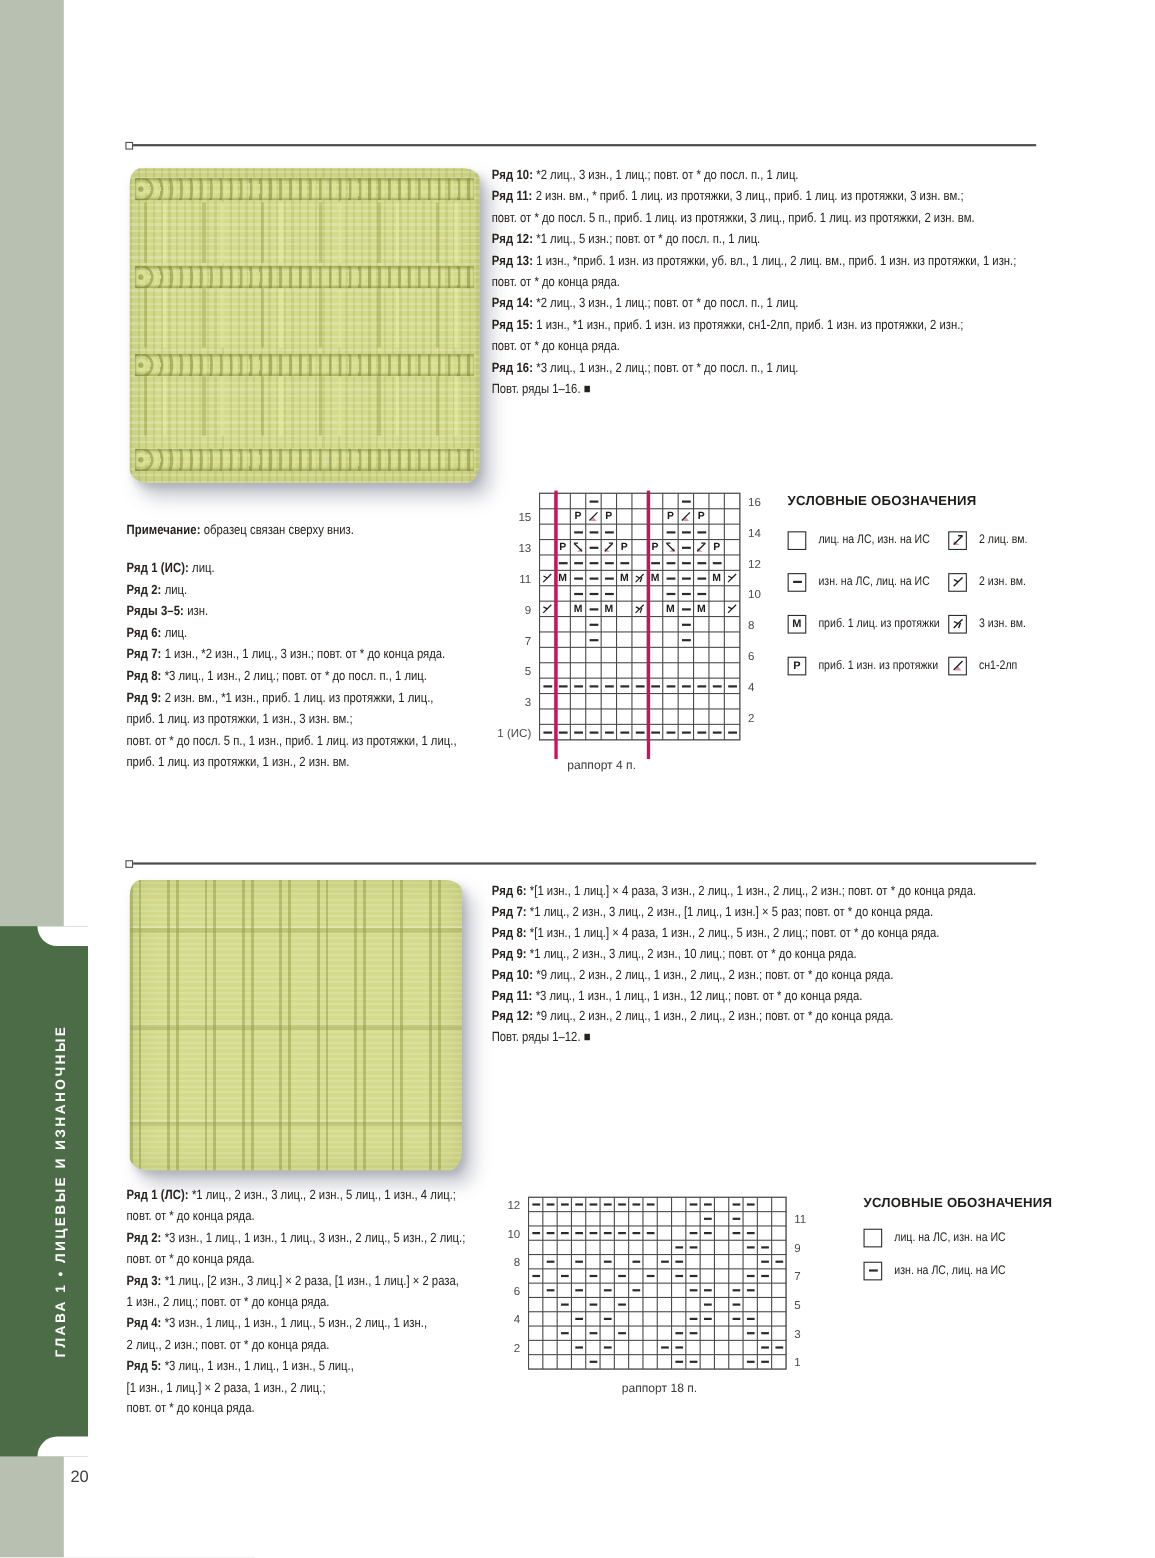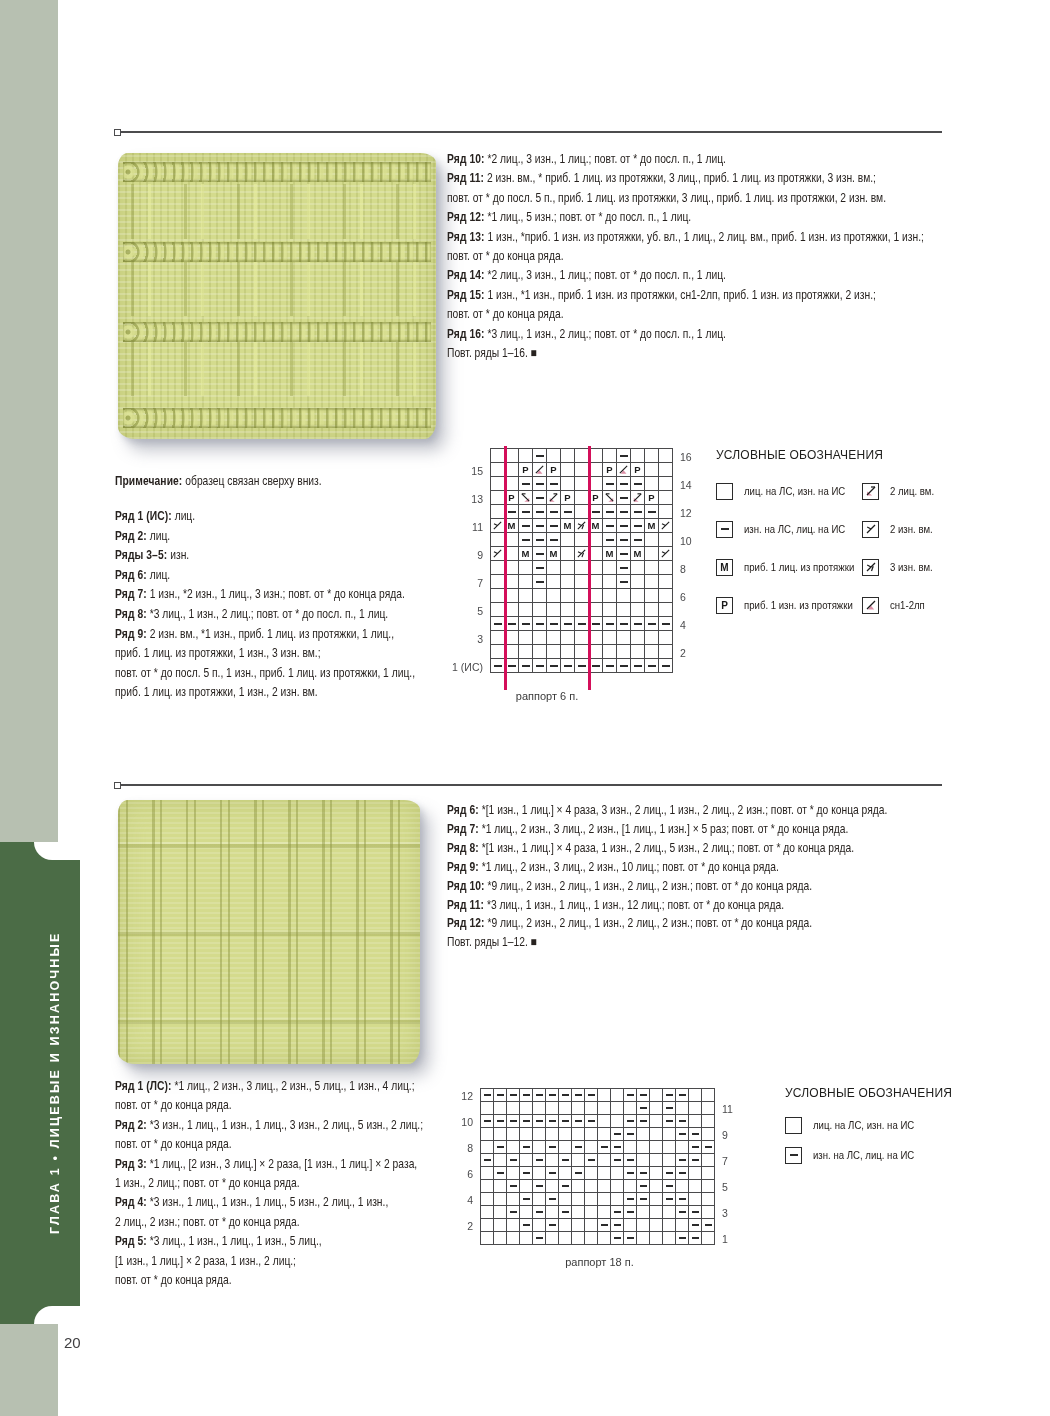--- a/index.html
+++ b/index.html
@@ -67,21 +67,21 @@
   .cell .dash, .sq .dash{width:8px;height:2px;background:#2b2b2b;}
   .cell b{font-size:9.5px;font-weight:700;color:#1a1a1a;}
   .gl path{stroke:#1d1d1d;stroke-width:1.25;fill:none;}
   .gl .pk{fill:#dc8fa6;stroke:none;}
   .rline,.rfoot{position:absolute;background:#d40f5a;}
   .rline{width:3px;} .rfoot{height:3px;}
   .replabel{position:absolute;font-size:11px;color:#3a3a3a;text-align:center;white-space:nowrap;}
 
   
   .legend{position:absolute;}
-  .lg-title{font-weight:400;font-size:12px;color:#1d1d1b;letter-spacing:.2px;white-space:nowrap;}
+  .lg-title{font-weight:700;font-size:12px;color:#1d1d1b;letter-spacing:.2px;white-space:nowrap;}
   .lgcol{position:absolute;top:24px;}
   .lgitem{display:flex;align-items:center;}
   .sq{width:15px;height:15px;border:1.6px solid #2b2b2b;display:flex;align-items:center;justify-content:center;flex:0 0 auto;background:#fff;}
   .sq b{font-size:10px;font-weight:700;color:#1a1a1a;}
   .lgtext{font-size:11.3px;color:#27221f;margin-left:11px;white-space:nowrap;
           display:inline-block;transform:scaleX(.85);transform-origin:0 50%;}
 </style>
 </head>
 <body>
 
@@ -631,21 +631,21 @@
         <div class="clab" style="height: 14px;"></div>
         <div class="clab" style="height: 14px;">4</div>
         <div class="clab" style="height: 14px;"></div>
         <div class="clab" style="height: 14px;">2</div>
         <div class="clab" style="height: 14px;"></div>
       </div>
       <div class="rline" style="left: 59.5px; top: -2px; height: 254px;"></div>
       <div class="rline" style="left: 143.5px; top: -2px; height: 254px;"></div>
       <div class="rfoot" style="left: 59.5px; top: 249px; width: 15px;"></div>
       <div class="rfoot" style="left: 131.5px; top: 249px; width: 15px;"></div>
-      <div class="replabel" style="left: 58px; top: 242px; width: 90px; background: rgb(255, 255, 255);">раппорт 6 п.</div>
+      <div class="replabel" style="left: 58px; top: 242px; width: 90px; background: rgb(255, 255, 255);">раппорт 4 п.</div>
     </div>
 
   <div class="legend" style="left:716px;top:448px;width:232px;">
     <div class="lg-title">УСЛОВНЫЕ ОБОЗНАЧЕНИЯ</div>
     <div class="lgcol" style="left:0;">
         <div class="lgitem" style="height: 38px;">
           <span class="sq"></span>
           <span class="lgtext">лиц. на ЛС, изн. на ИС</span>
         </div>
         <div class="lgitem" style="height: 38px;">

